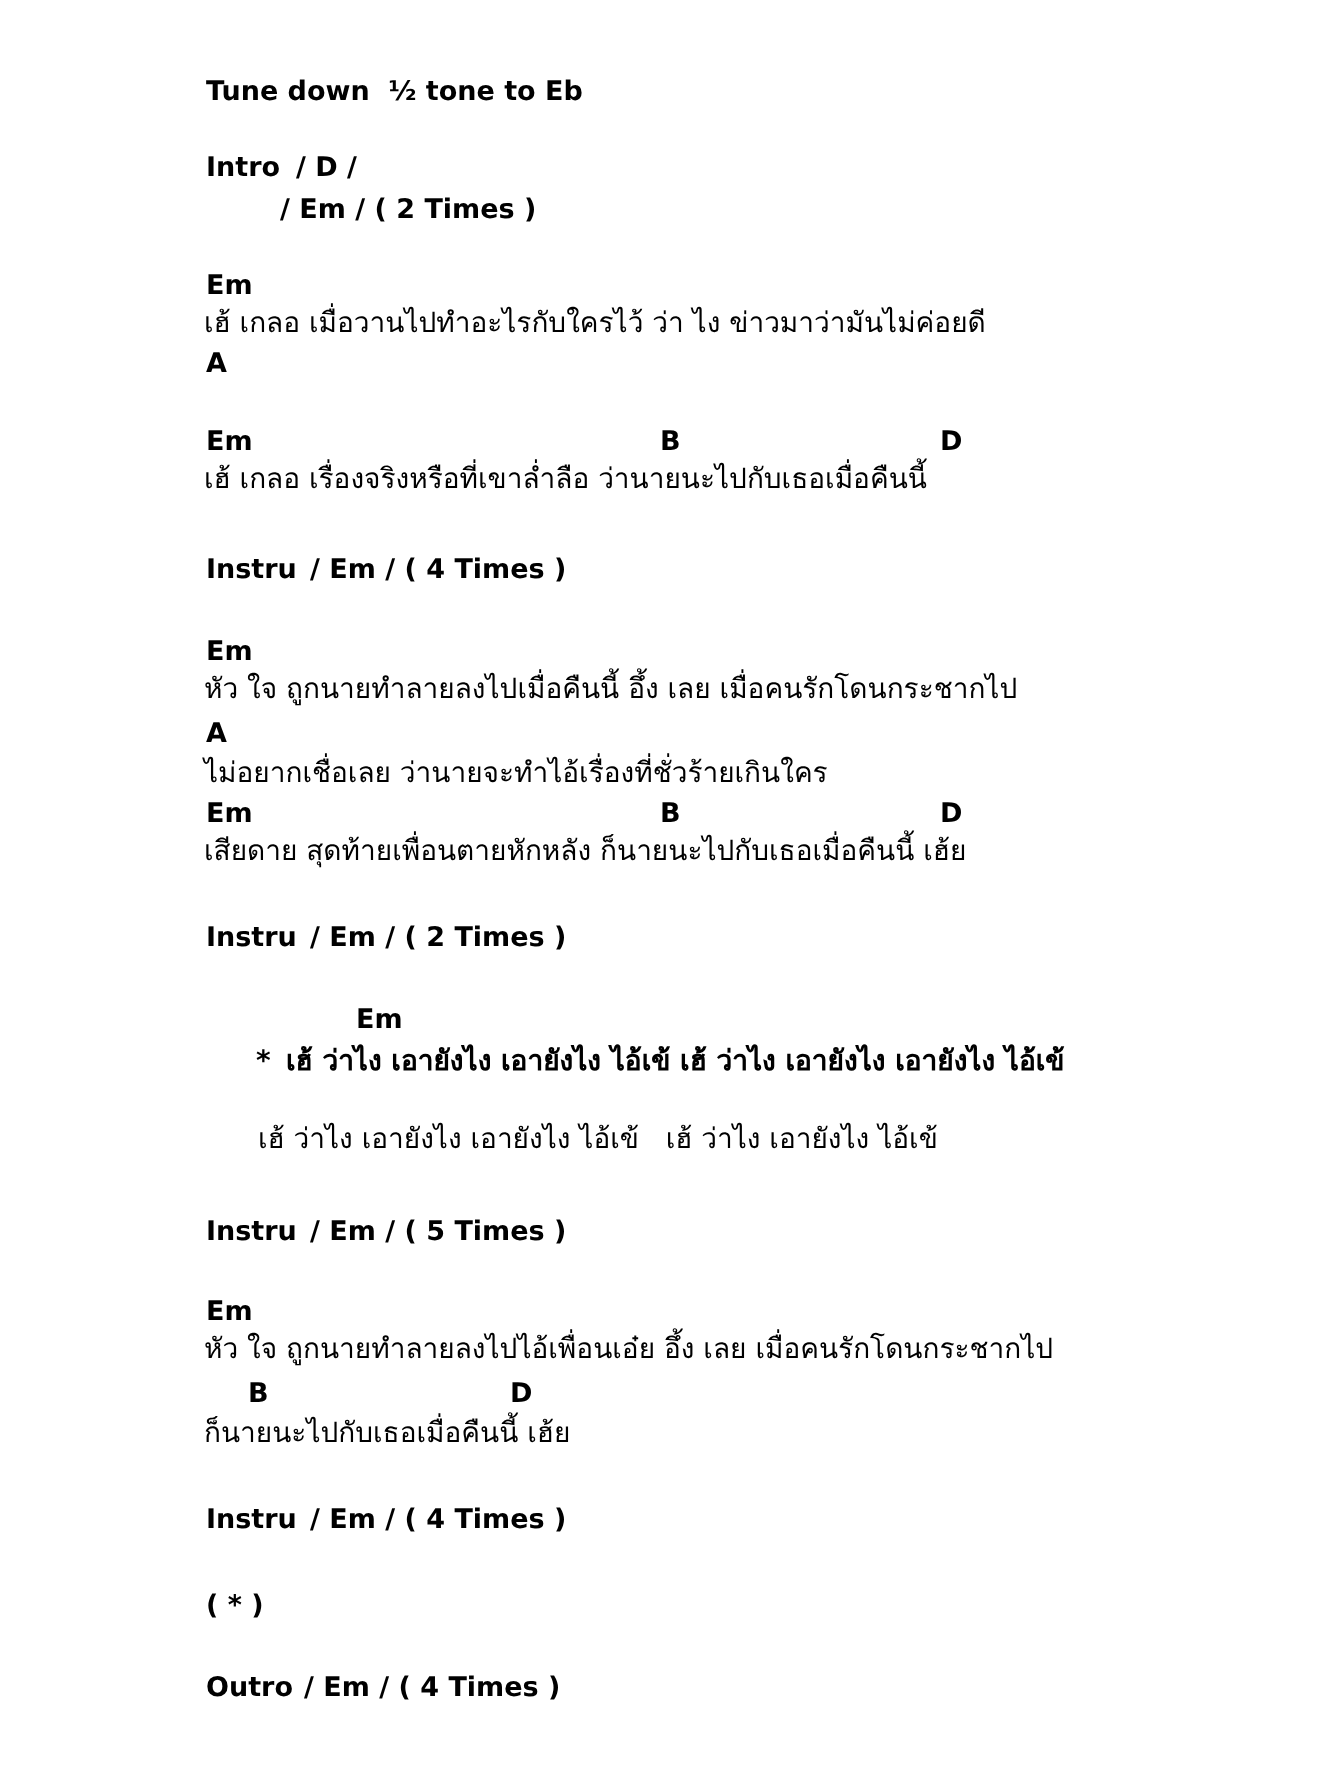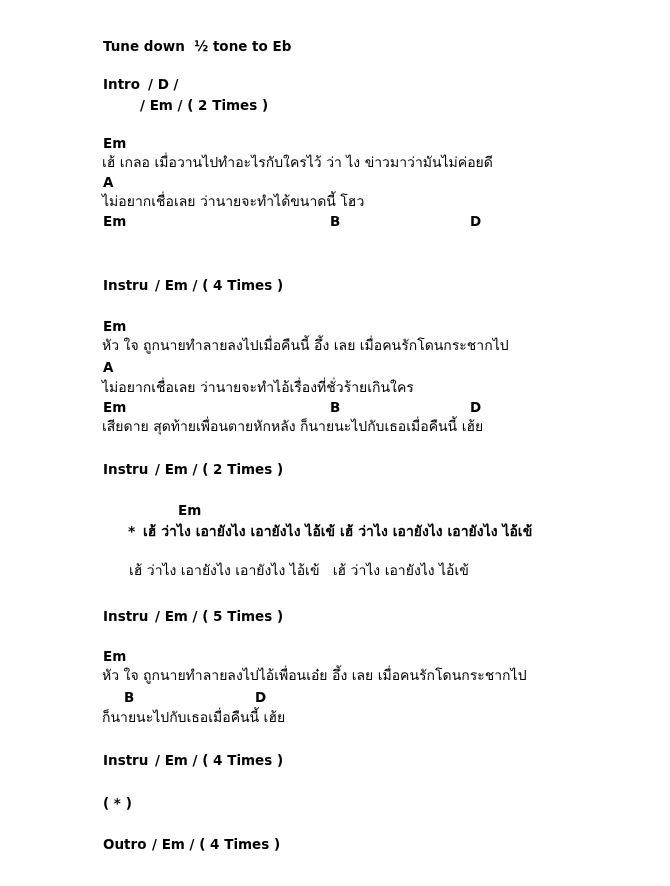--- a/index.html
+++ b/index.html
@@ -72,28 +72,28 @@
   <div class="line" style="top:133px;">
     <span class="seg chord" style="left:103px;">Em</span>
   </div>
   <div class="line" style="top:152px;">
     <span class="seg lyric" style="left:102px;">เฮ้ เกลอ เมื่อวานไปทำอะไรกับใครไว้ ว่า ไง ข่าวมาว่ามันไม่ค่อยดี</span>
   </div>
 
   <div class="line" style="top:172px;">
     <span class="seg chord" style="left:103px;">A</span>
   </div>
-  <div class="line" style="top:191px;">
-    <span class="seg lyric" style="left:102px;">ไม่อยากเชื่อเลย ว่านายจะทำได้ขนาดนี้ โฮว</span>
-  </div>
 
   <div class="line" style="top:211px;">
     <span class="seg chord" style="left:103px;">Em</span>
     <span class="seg chord" style="left:330px;">B</span>
     <span class="seg chord" style="left:470px;">D</span>
+  </div>
+  <div class="line" style="top:230px;">
+    <span class="seg lyric" style="left:102px;">เฮ้ เกลอ เรื่องจริงหรือที่เขาล่ำลือ ว่านายนะไปกับเธอเมื่อคืนนี้</span>
   </div>
 
   <div class="line" style="top:275px;">
     <span class="seg section" style="left:103px;">Instru</span>
     <span class="seg chord" style="left:155px;">/ Em / ( 4 Times )</span>
   </div>
 
   <div class="line" style="top:316px;">
     <span class="seg chord" style="left:103px;">Em</span>
   </div>

